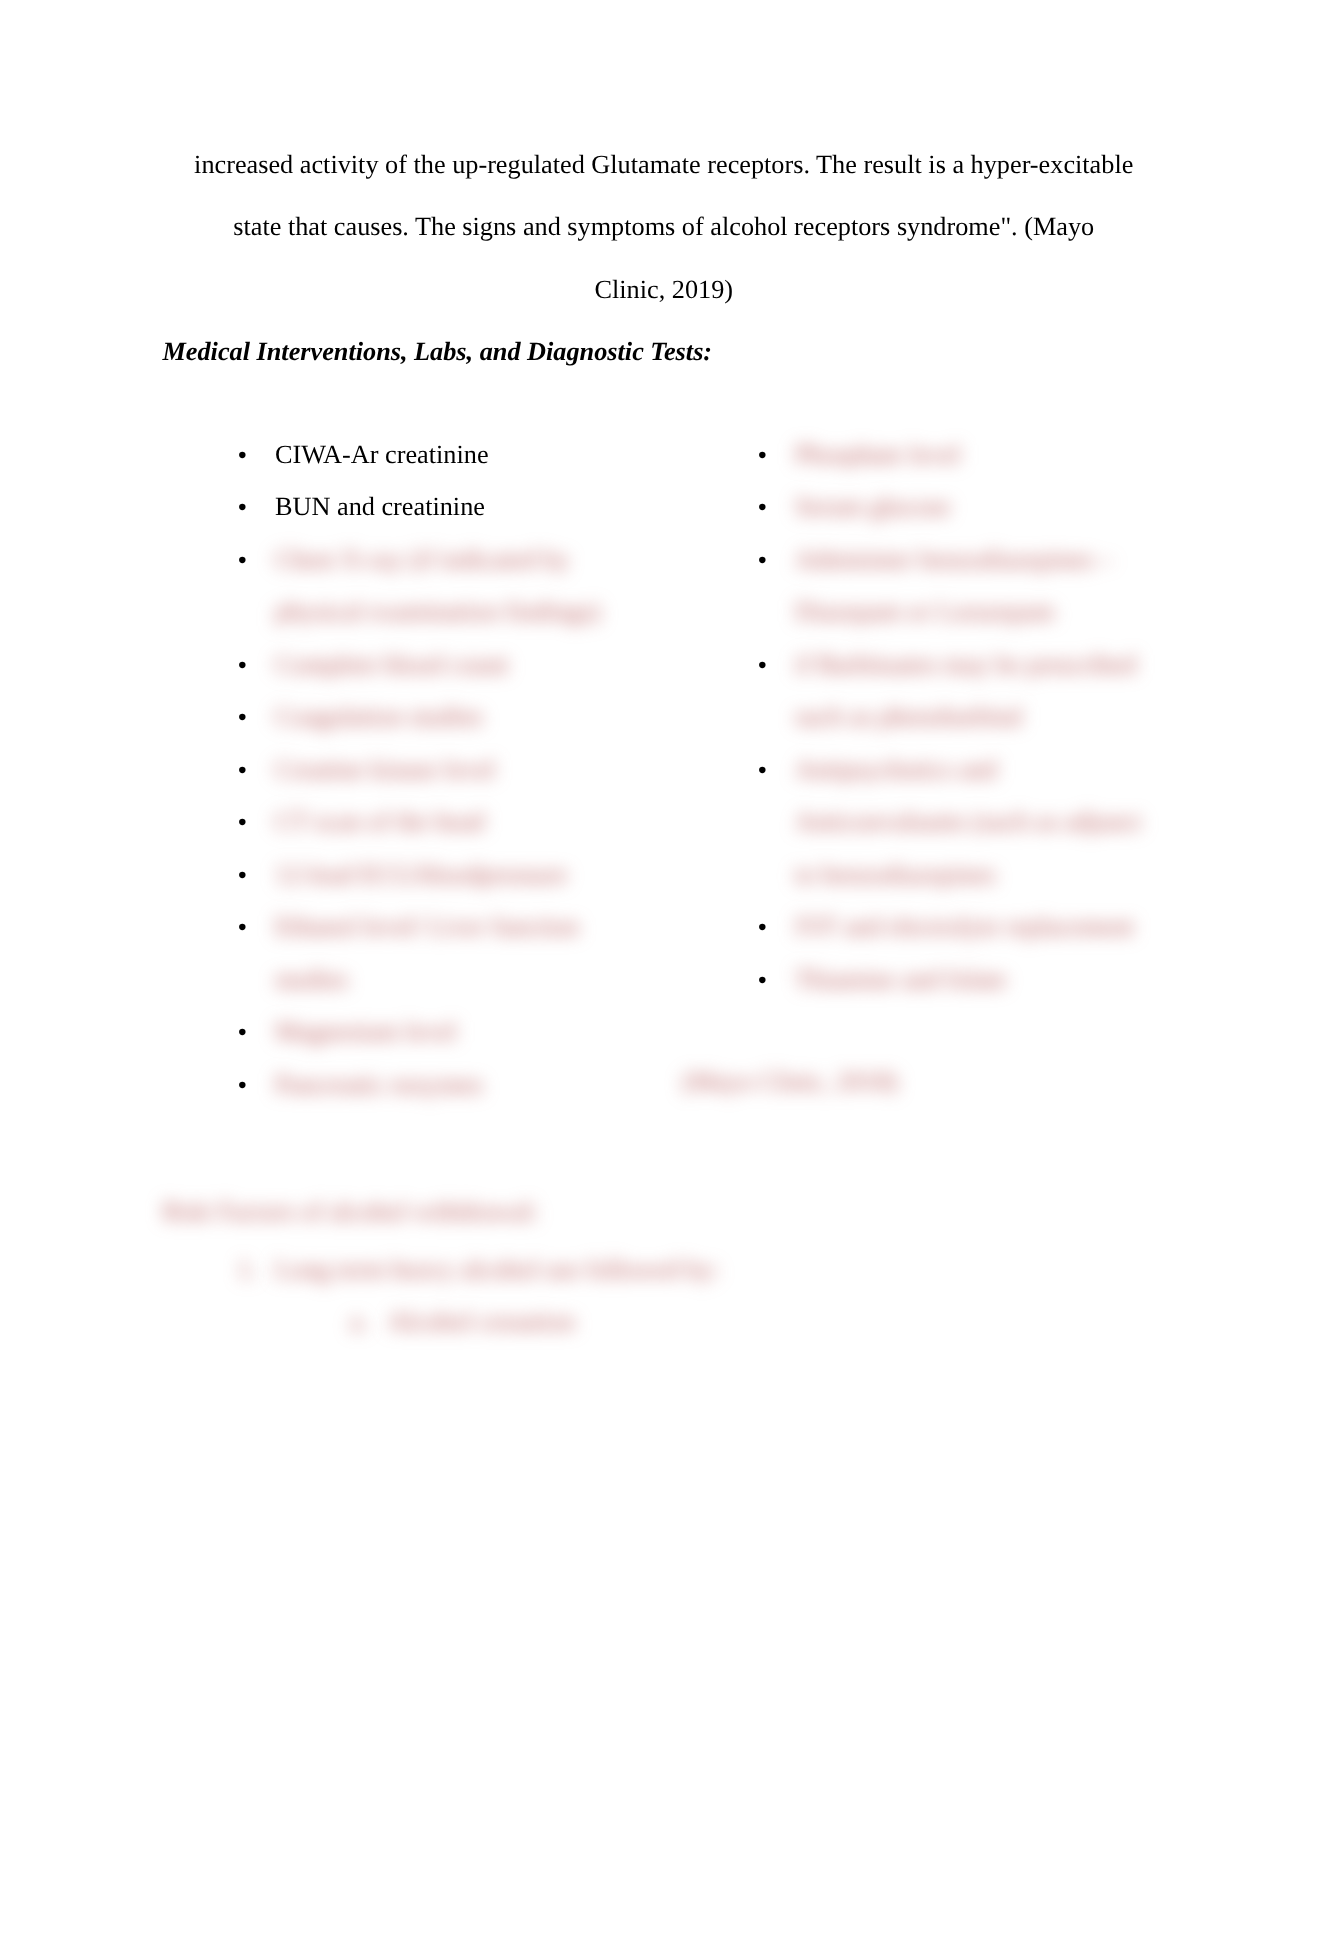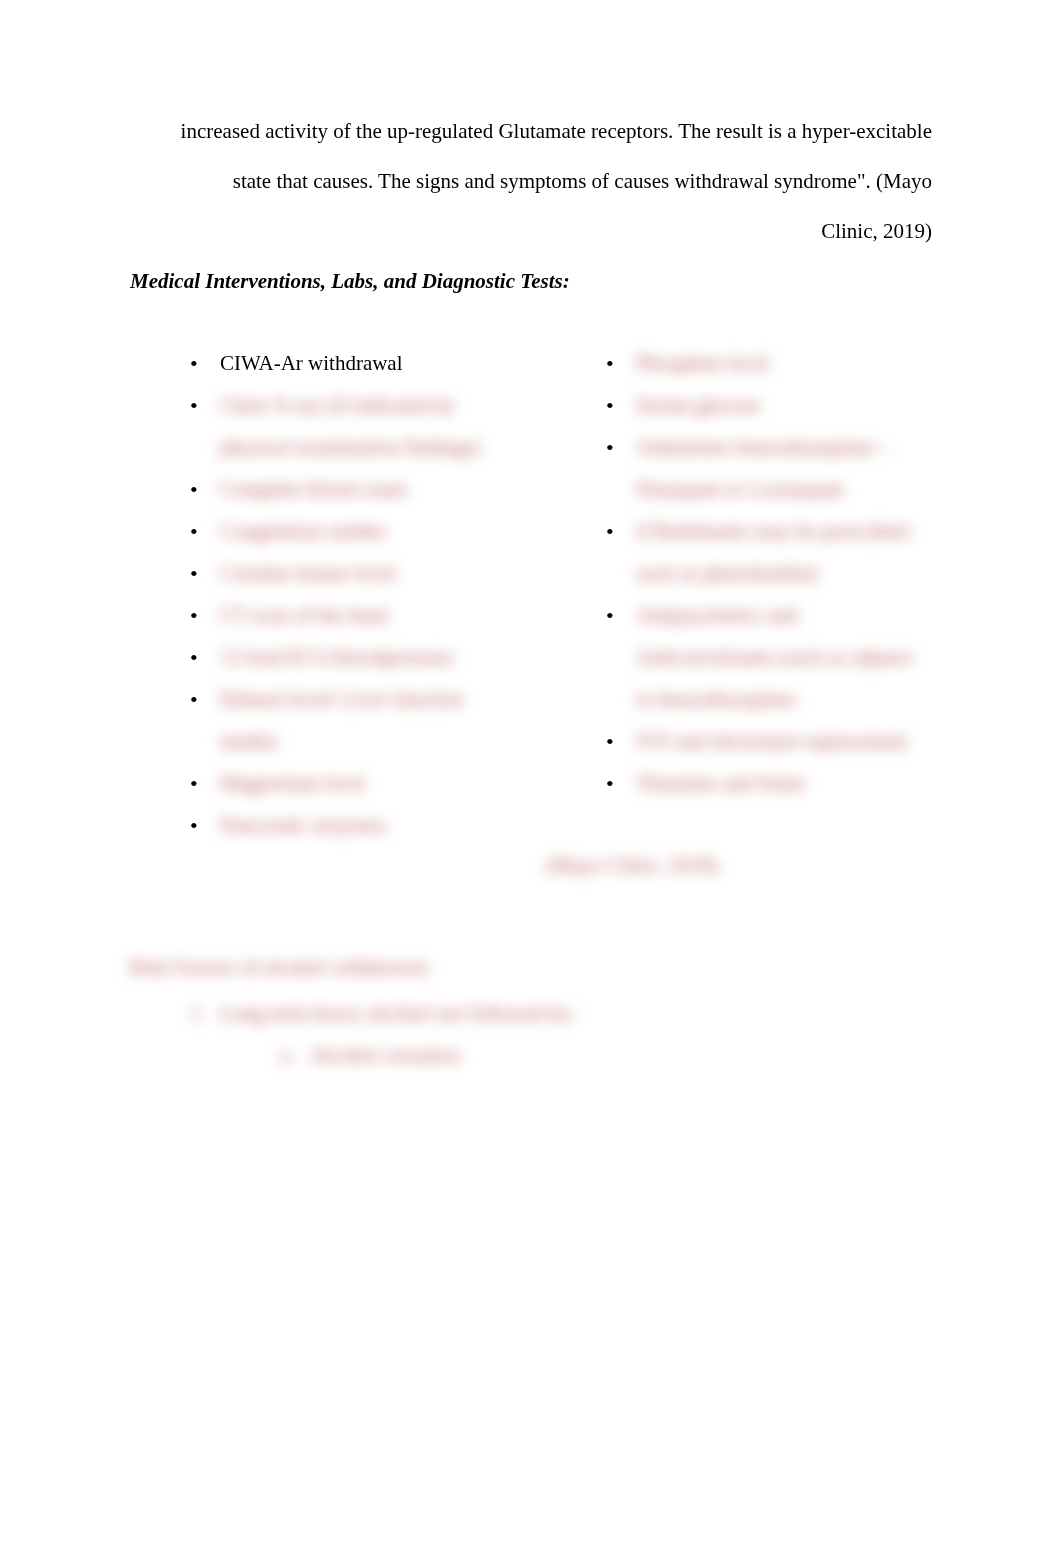--- a/index.html
+++ b/index.html
@@ -12,21 +12,21 @@
       height: 1556px;
       background: #ffffff;
       font-family: "Times New Roman", Times, serif;
       font-size: 21px;
       color: #000000;
       line-height: 2.0;
       position: relative;
       padding: 110px 130px 60px 130px;
     }
     .paragraph {
-      text-align: right;
+      text-align: center;
       margin-bottom: 8px;
     }
     .section-heading {
       font-weight: bold;
       margin-top: 6px;
       margin-bottom: 40px;
       font-style: italic;
     }
     .columns {
       display: flex;
@@ -91,29 +91,30 @@
       position: absolute;
       left: 0;
       filter: blur(7px);
       color: #b85c5c;
     }
   </style>
 </head>
 <body>
 
 <div class="paragraph clear-text">increased activity of the up-regulated Glutamate receptors. The result is a hyper-excitable</div>
-<div class="paragraph clear-text">state that causes. The signs and symptoms of causes withdrawal syndrome". (Mayo</div>
+<div class="paragraph clear-text">state that causes. The signs and symptoms of alcohol receptors syndrome". (Mayo</div>
 <div class="paragraph clear-text">Clinic, 2019)</div>
 
 <div class="section-heading">Medical Interventions, Labs, and Diagnostic Tests:</div>
 
 <div class="columns">
   <div class="col">
     <ul class="bullet">
-      <li><span class="clear-text">CIWA-Ar withdrawal</span></li>
+      <li><span class="clear-text">CIWA-Ar creatinine</span></li>
+      <li><span class="clear-text">BUN and creatinine</span></li>
       <li><span class="blurred">Chest X-ray (if indicated by</span>
         <div class="blurred" style="padding-left:0;">physical examination findings)</div>
       </li>
       <li><span class="blurred">Complete blood count</span></li>
       <li><span class="blurred">Coagulation studies</span></li>
       <li><span class="blurred">Creatine kinase level</span></li>
       <li><span class="blurred">CT scan of the head</span></li>
       <li><span class="blurred">12-lead ECG/bloodpressure</span></li>
       <li><span class="blurred">Ethanol level/ Liver function</span>
         <div class="blurred">studies</div>

